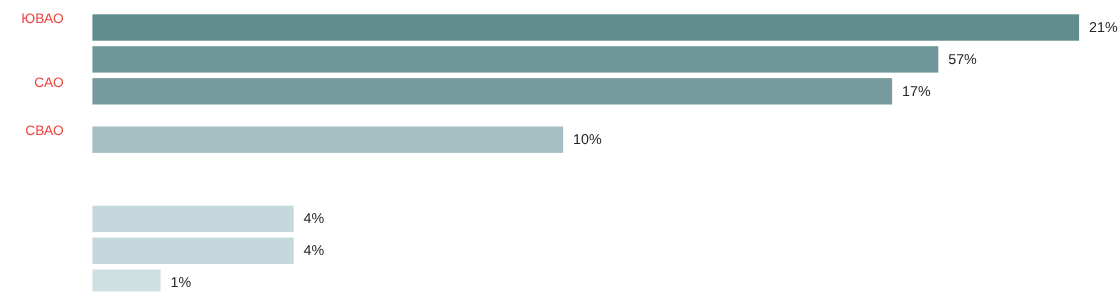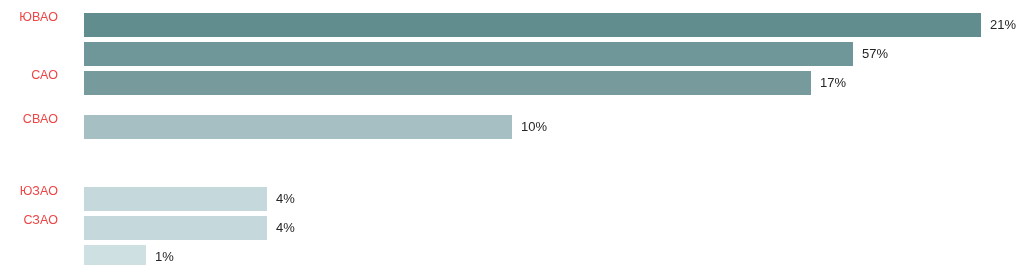--- a/index.html
+++ b/index.html
@@ -91,29 +91,27 @@
   <div class="bar-row" style="top:107px">
     <span class="cat-label">СВАО</span>
     <span class="bar-track">
       <span class="bar" style="width: 428px; background: rgb(165, 191, 194);"></span>
       <span class="value-label">10%</span>
     </span>
   </div>
 
 
   <div class="bar-row" style="top:179px">
-    <span class="cat-label">ЮЗАО</span>
     <span class="bar-track">
       <span class="bar" style="width: 183px; background: rgb(197, 217, 220);"></span>
       <span class="value-label">4%</span>
     </span>
   </div>
 
   <div class="bar-row" style="top:208px">
-    <span class="cat-label">СЗАО</span>
     <span class="bar-track">
       <span class="bar" style="width: 183px; background: rgb(197, 217, 220);"></span>
       <span class="value-label">4%</span>
     </span>
   </div>
 
   <div class="bar-row" style="top:237px">
     <span class="bar-track">
       <span class="bar" style="width: 62px; background: rgb(207, 224, 227);"></span>
       <span class="value-label">1%</span>

